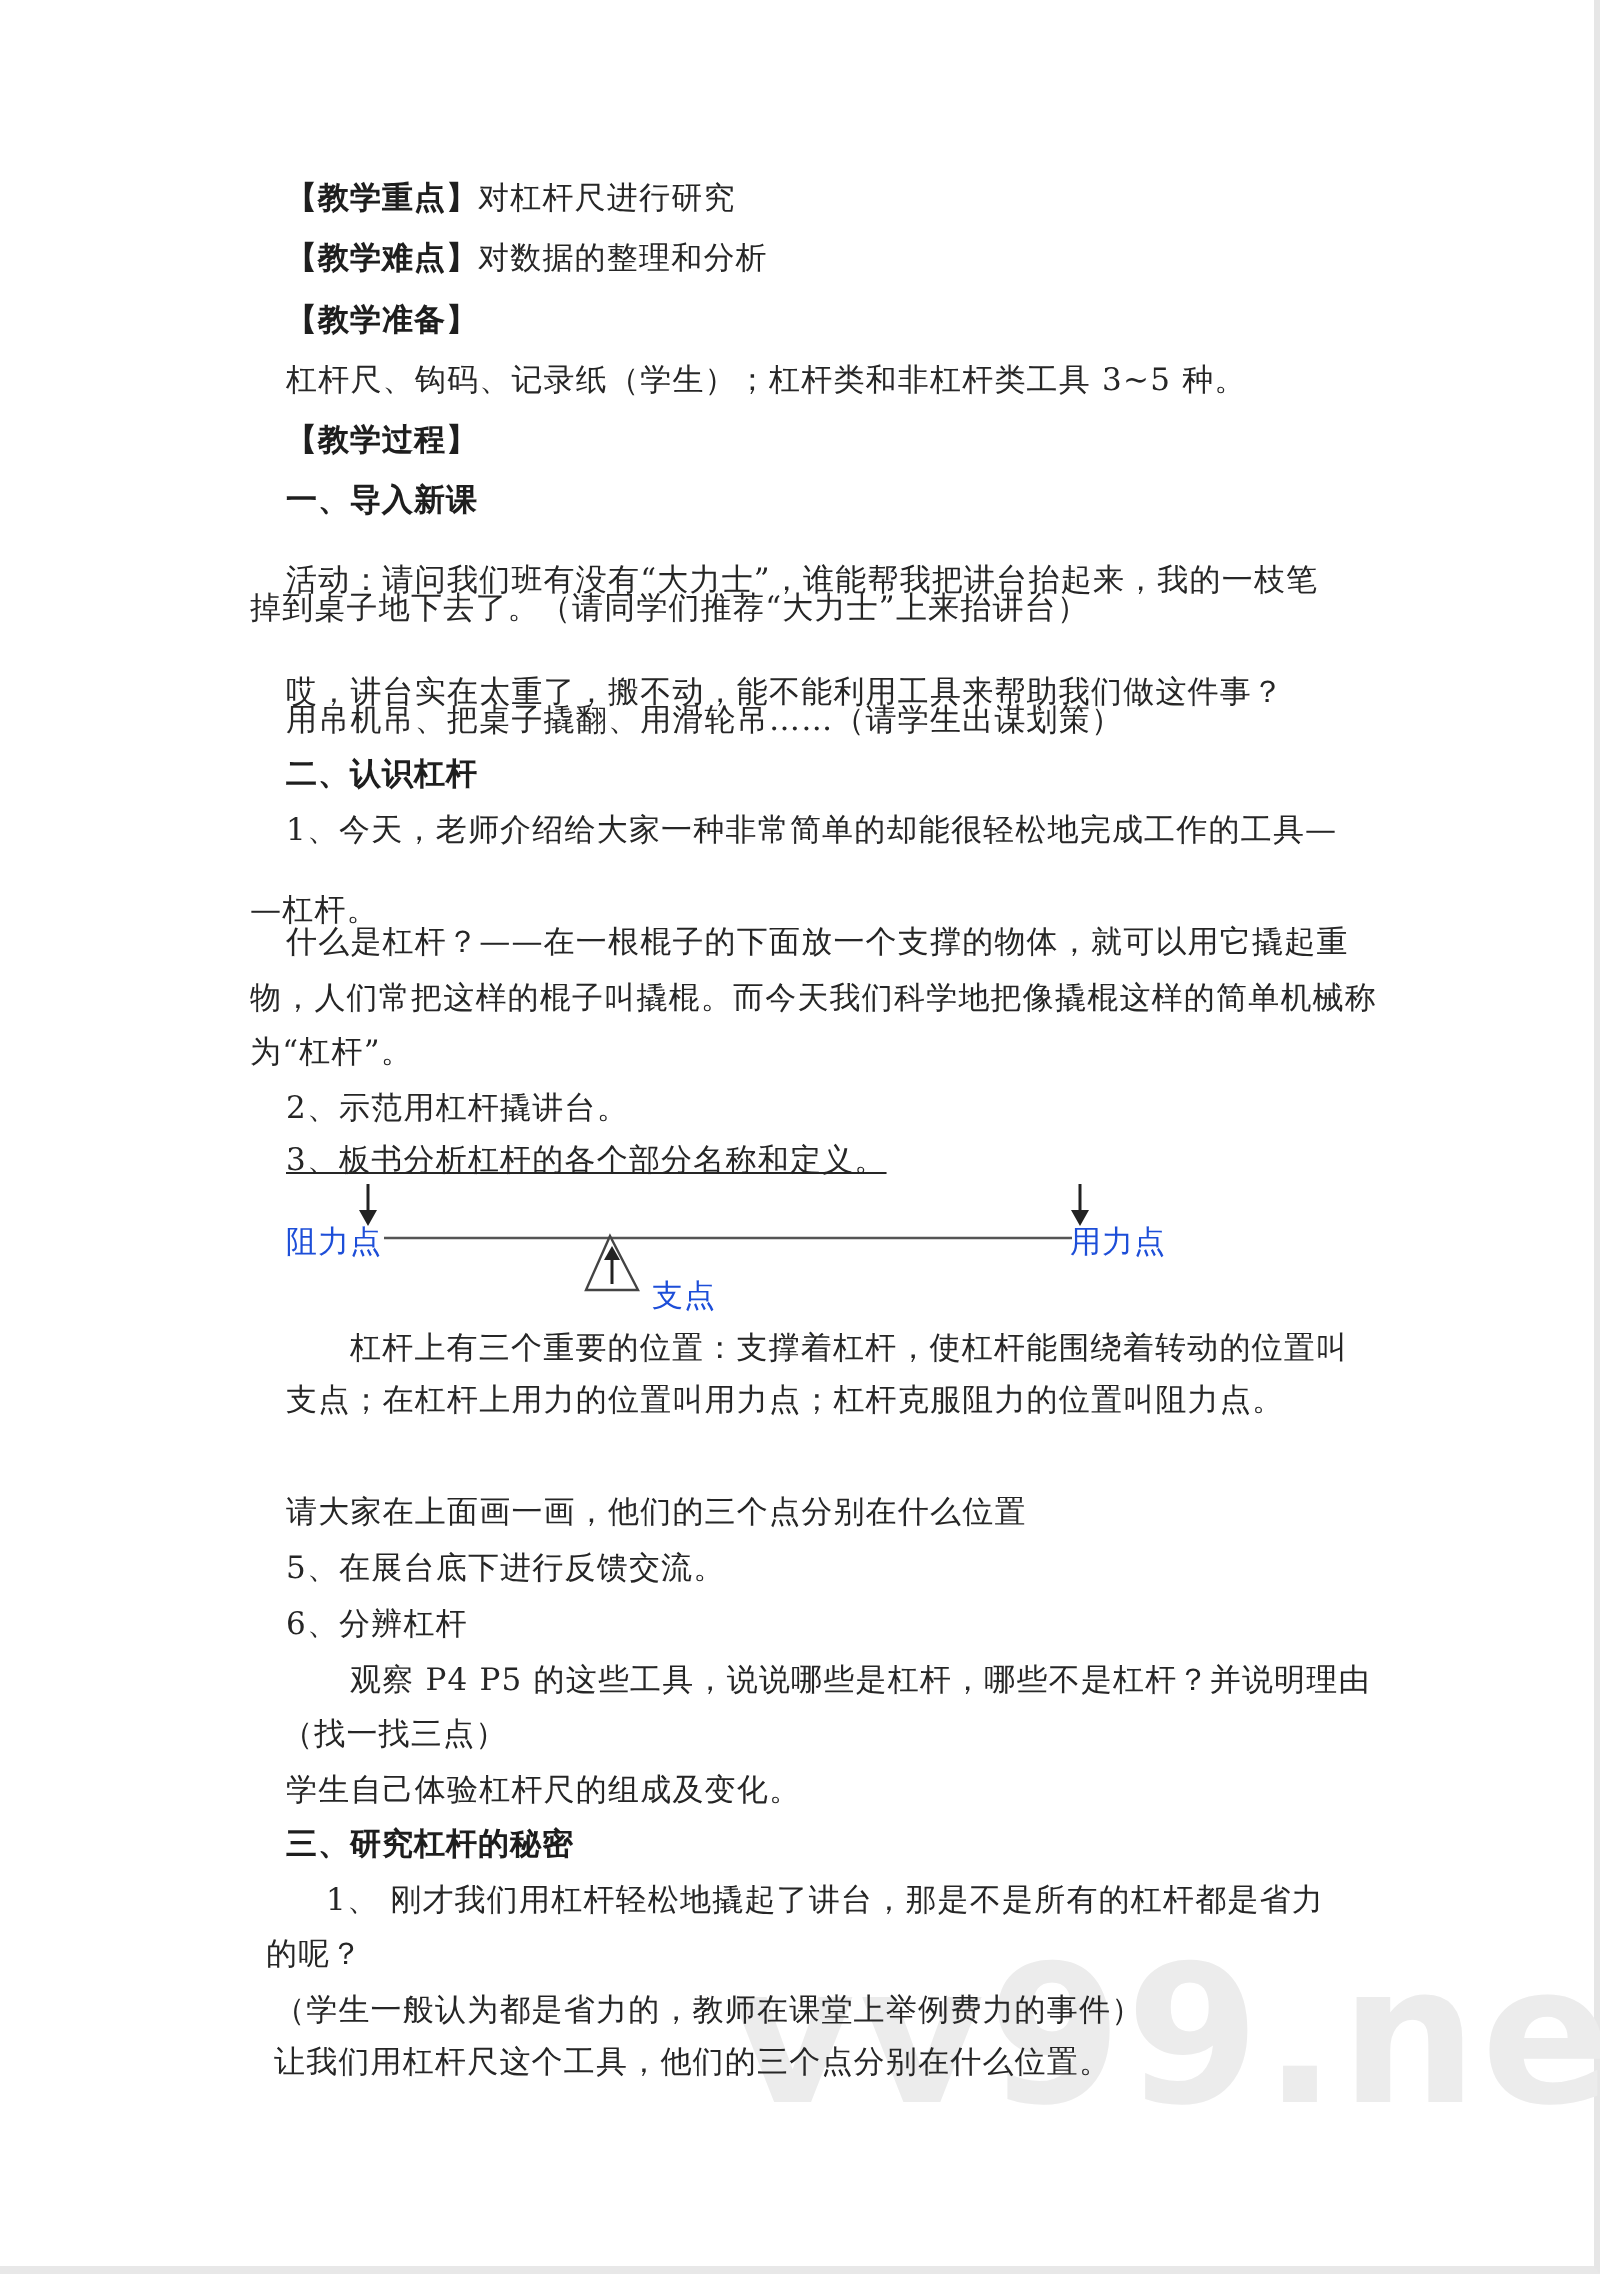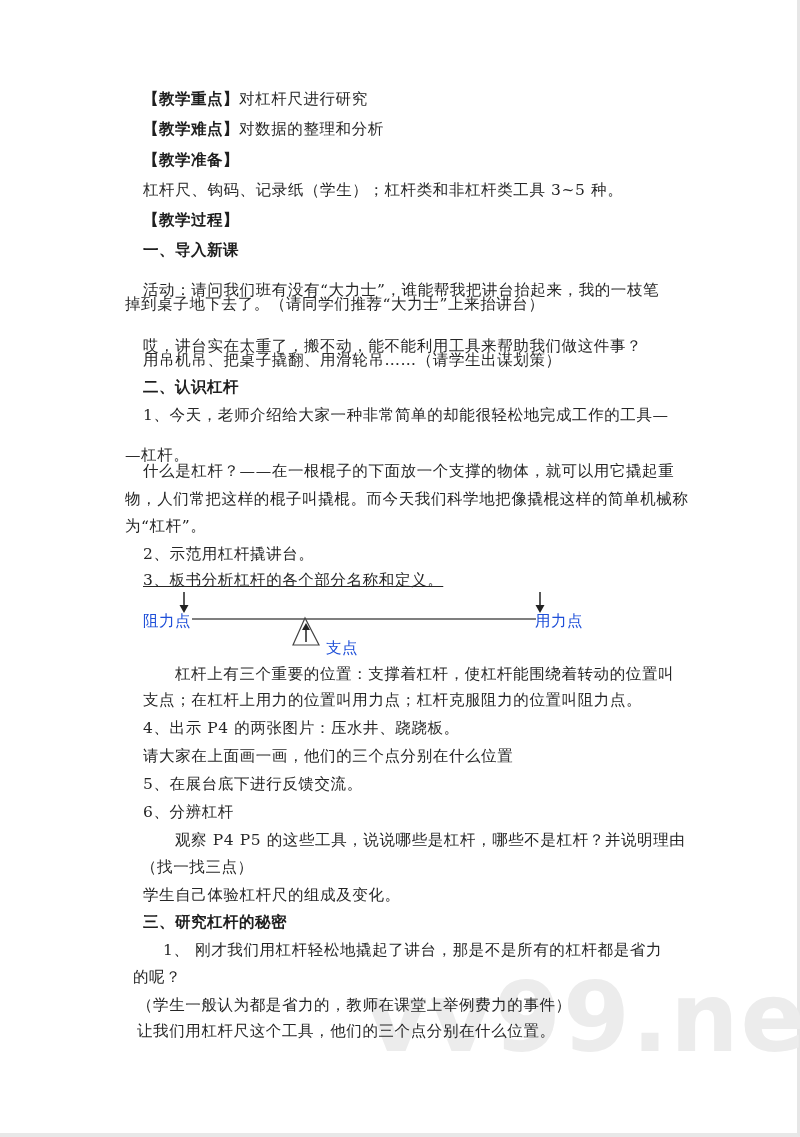--- a/index.html
+++ b/index.html
@@ -133,21 +133,20 @@
           <polygon points="172,45 180,45 176,38" fill="#222"></polygon>
         </g>
       </svg>
       <div class="diag-label" style="left:13px; top:26px;">阻力点</div>
       <div class="diag-label" style="left:405px; top:26px;">用力点</div>
       <div class="diag-label" style="left:196px; top:53px;">支点</div>
     </div>
 
     <div class="line" style="left:175px; top:664px;">杠杆上有三个重要的位置：支撑着杠杆，使杠杆能围绕着转动的位置叫</div>
     <div class="line" style="left:143px; top:690px;">支点；在杠杆上用力的位置叫用力点；杠杆克服阻力的位置叫阻力点。</div>
-    <div class="line" style="left:143px; top:718px;">4、出示 P4 的两张图片：压水井、跷跷板。</div>
     <div class="line" style="left:143px; top:746px;">请大家在上面画一画，他们的三个点分别在什么位置</div>
     <div class="line" style="left:143px; top:774px;">5、在展台底下进行反馈交流。</div>
     <div class="line" style="left:143px; top:802px;">6、分辨杠杆</div>
     <div class="line" style="left:175px; top:830px;">观察 P4 P5 的这些工具，说说哪些是杠杆，哪些不是杠杆？并说明理由</div>
     <div class="line" style="left:141px; top:857px;">（找一找三点）</div>
     <div class="line" style="left:143px; top:885px;">学生自己体验杠杆尺的组成及变化。</div>
 
     <div class="line bold" style="left:143px; top:912px;">三、研究杠杆的秘密</div>
     <div class="line" style="left:163px; top:940px;">1、 刚才我们用杠杆轻松地撬起了讲台，那是不是所有的杠杆都是省力</div>
     <div class="line" style="left:133px; top:967px;">的呢？</div>

